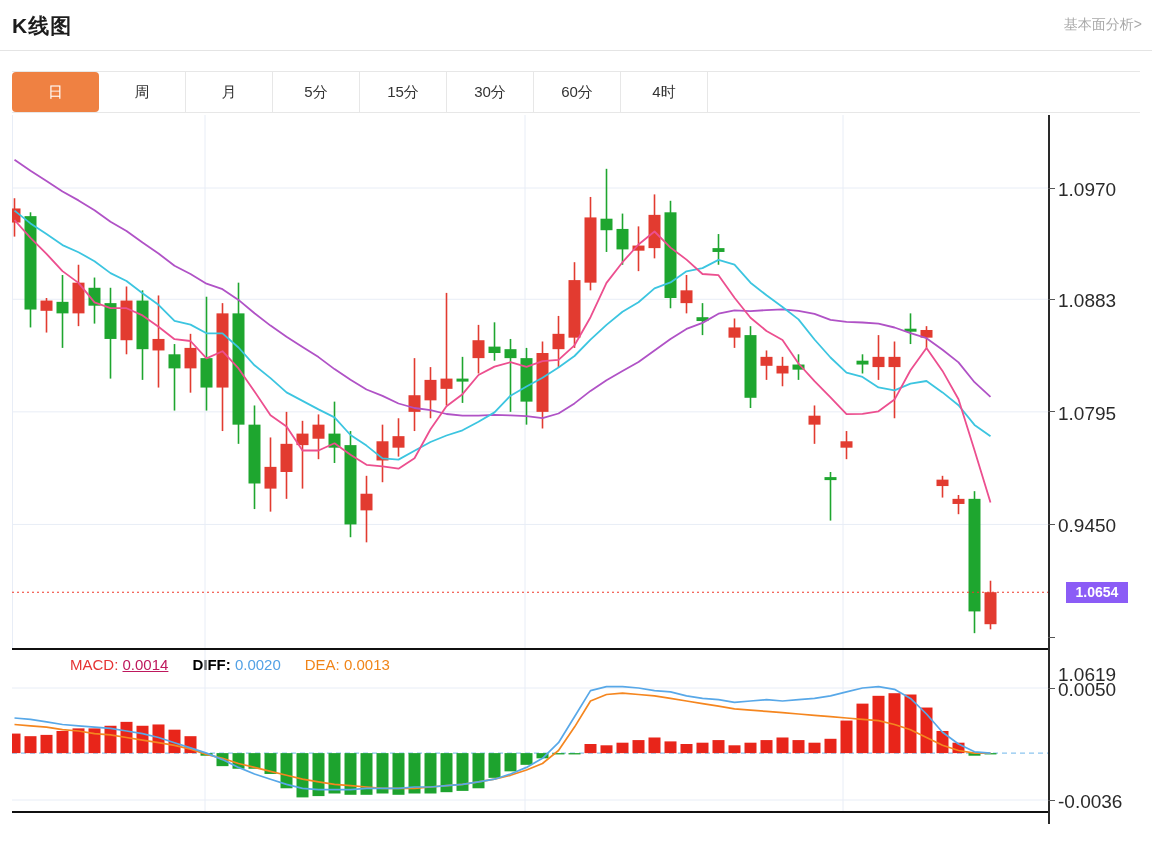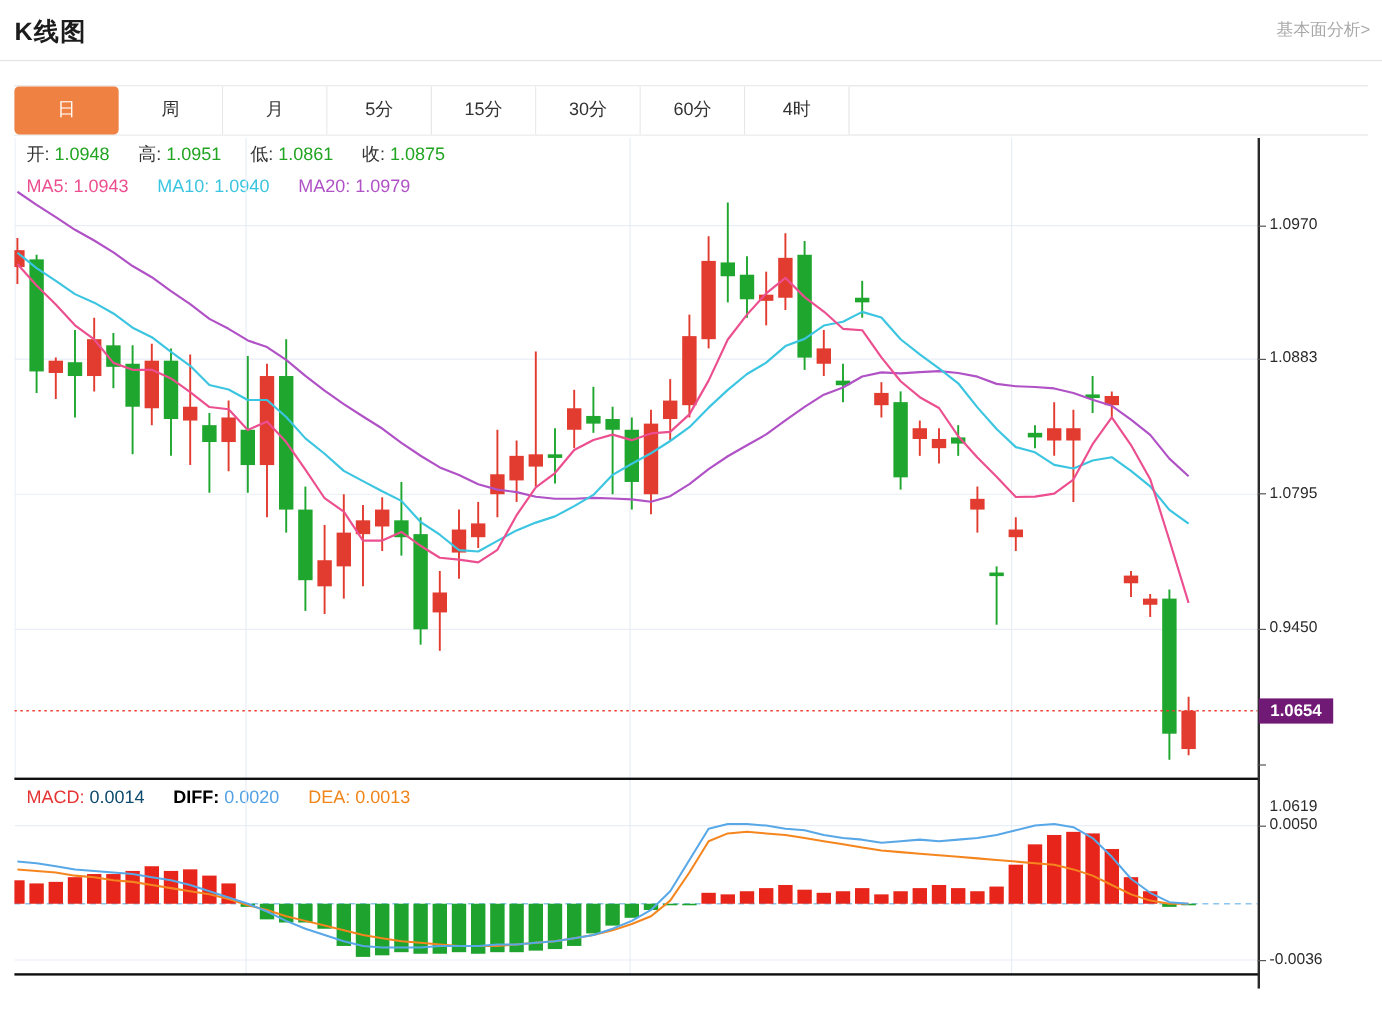--- a/index.html
+++ b/index.html
@@ -14,21 +14,21 @@
   .tab{width:87px;height:100%;line-height:40px;text-align:center;font-size:15px;color:#333;
        border-right:1px solid #e7e7e7;cursor:pointer;box-sizing:border-box;background:#fff;}
   .tab.active{background:#ef8142;color:#fff;border-radius:4px;border-right:none;}
   .legend-row{display:flex;font-size:15px;white-space:nowrap;}
   .legend-row .item{margin-right:24px;}
   .legend-row .lab{color:#333;}
   #ohlc-row{left:22px;top:119px;}
   #ma-row{left:22px;top:147px;}
   #macd-row{left:22px;top:656px;}
   #kdj-row{left:22px;top:820px;}
-  .ytick-label{position:absolute;left:1058px;font-size:13px;color:#2a2a2a;}
+  .ytick-label{position:absolute;left:1058px;font-size:19px;color:#2a2a2a;}
   .ytick-dash{position:absolute;left:1048px;width:7px;height:1px;background:#555;}
   #price-badge{left:1049px;width:62px;height:21px;line-height:21px;text-align:center;
                color:#fff;font-size:14px;font-weight:bold;}
   #axis-line{left:1048px;top:115px;width:2px;height:730px;background:#2a2a2a;}
   .panel-border{left:12px;width:1037px;height:2px;background:#101010;}
   svg{display:block;}
 </style>
 </head>
 <body>
 
@@ -41,31 +41,20 @@
       <div class="tab active">日</div>
       <div class="tab">周</div>
       <div class="tab">月</div>
       <div class="tab">5分</div>
       <div class="tab">15分</div>
       <div class="tab">30分</div>
       <div class="tab">60分</div>
       <div class="tab">4时</div>
     </div>
 
-  <div class="abs legend-row" id="ohlc-row">
-      <div class="item"><span class="lab">开: </span><span style="color: rgb(33, 164, 33);">1.0948</span></div>
-      <div class="item"><span class="lab">高: </span><span style="color: rgb(33, 164, 33);">1.0951</span></div>
-      <div class="item"><span class="lab">低: </span><span style="color: rgb(33, 164, 33);">1.0861</span></div>
-      <div class="item"><span class="lab">收: </span><span style="color: rgb(33, 164, 33);">1.0875</span></div>
-    </div>
-  <div class="abs legend-row" id="ma-row">
-      <div class="item"><span class="lab" style="color: rgb(236, 79, 143);">MA5: </span><span style="color: rgb(236, 79, 143);">1.0943</span></div>
-      <div class="item"><span class="lab" style="color: rgb(60, 197, 224);">MA10: </span><span style="color: rgb(60, 197, 224);">1.0940</span></div>
-      <div class="item"><span class="lab" style="color: rgb(176, 82, 198);">MA20: </span><span style="color: rgb(176, 82, 198);">1.0979</span></div>
-    </div>
 
   <svg class="abs" id="main-svg" style="left:12px;top:115px;" width="1036" height="534">
       <line x1="0" y1="73" x2="1036" y2="73" stroke="#e8edf6" stroke-width="1"></line>
       <line x1="0" y1="184.2905982905977" x2="1036" y2="184.2905982905977" stroke="#e8edf6" stroke-width="1"></line>
       <line x1="0" y1="296.8603988604003" x2="1036" y2="296.8603988604003" stroke="#e8edf6" stroke-width="1"></line>
       <line x1="0" y1="409.43019943020016" x2="1036" y2="409.43019943020016" stroke="#e8edf6" stroke-width="1"></line>
       <line x1="193" y1="0" x2="193" y2="534" stroke="#e8edf6" stroke-width="1"></line>
       <line x1="513" y1="0" x2="513" y2="534" stroke="#e8edf6" stroke-width="1"></line>
       <line x1="831" y1="0" x2="831" y2="534" stroke="#e8edf6" stroke-width="1"></line>
       <line x1="0.5" y1="0" x2="0.5" y2="534" stroke="#e8edf6" stroke-width="1"></line>
@@ -318,21 +307,21 @@
         <rect x="972.5" y="477.22792022792225" width="12" height="31.98005698005636" fill="#e23b30"></rect>
       </g>
       <polyline points="2.5,44.8 18.5,55.7 34.5,65.9 50.5,76.5 66.5,85.4 82.5,95.3 98.5,106.7 114.5,116.0 130.5,127.6 146.5,138.5 162.5,150.7 178.5,159.0 194.5,168.7 210.5,174.2 226.5,184.9 242.5,198.2 258.5,210.6 274.5,221.7 290.5,232.1 306.5,242.1 322.5,254.1 338.5,264.8 354.5,274.5 370.5,280.9 386.5,288.5 402.5,293.0 418.5,295.1 434.5,299.0 450.5,300.6 466.5,300.6 482.5,299.9 498.5,300.4 514.5,301.1 530.5,303.1 546.5,298.5 562.5,288.4 578.5,275.9 594.5,265.2 610.5,256.0 626.5,247.0 642.5,235.4 658.5,224.1 674.5,213.9 690.5,207.9 706.5,198.7 722.5,195.3 738.5,196.2 754.5,195.1 770.5,194.3 786.5,195.8 802.5,198.9 818.5,204.9 834.5,206.9 850.5,207.5 866.5,208.7 882.5,212.5 898.5,218.2 914.5,223.2 930.5,234.7 946.5,247.4 962.5,267.2 978.5,281.9" fill="none" stroke="#b052c6" stroke-width="1.8" stroke-linejoin="round"></polyline>
       <polyline points="2.5,95.6 18.5,108.4 34.5,119.1 50.5,130.1 66.5,137.2 82.5,146.2 98.5,158.1 114.5,166.0 130.5,178.3 146.5,189.8 162.5,205.8 178.5,209.6 194.5,218.3 210.5,218.3 226.5,232.5 242.5,250.3 258.5,263.1 274.5,277.4 290.5,285.9 306.5,294.4 322.5,302.4 338.5,320.0 354.5,330.6 370.5,343.4 386.5,344.6 402.5,335.7 418.5,327.0 434.5,320.5 450.5,315.3 466.5,306.8 482.5,297.4 498.5,280.7 514.5,271.5 530.5,262.7 546.5,252.5 562.5,241.0 578.5,224.7 594.5,209.9 610.5,196.7 626.5,187.2 642.5,173.4 658.5,167.4 674.5,156.3 690.5,153.1 706.5,144.9 722.5,149.6 738.5,167.7 754.5,180.3 770.5,192.0 786.5,204.4 802.5,224.5 818.5,242.5 834.5,257.6 850.5,261.9 866.5,272.4 882.5,275.4 898.5,268.7 914.5,266.0 930.5,277.4 946.5,290.3 962.5,309.9 978.5,321.3" fill="none" stroke="#3cc5e0" stroke-width="1.8" stroke-linejoin="round"></polyline>
       <polyline points="2.5,105.0 18.5,122.9 34.5,138.8 50.5,156.1 66.5,167.9 82.5,187.4 98.5,193.2 114.5,193.2 130.5,200.4 146.5,211.7 162.5,224.2 178.5,226.0 194.5,243.4 210.5,236.2 226.5,253.4 242.5,276.4 258.5,300.2 274.5,311.4 290.5,335.5 306.5,335.5 322.5,328.3 338.5,339.8 354.5,349.8 370.5,351.4 386.5,353.7 402.5,343.2 418.5,314.3 434.5,291.2 450.5,279.2 466.5,260.0 482.5,251.6 498.5,247.2 514.5,251.8 530.5,246.2 546.5,244.9 562.5,230.3 578.5,202.2 594.5,167.9 610.5,147.2 626.5,129.5 642.5,116.5 658.5,132.6 674.5,144.6 690.5,159.0 706.5,160.2 722.5,182.8 738.5,202.7 754.5,216.0 770.5,225.0 786.5,248.5 802.5,266.2 818.5,282.3 834.5,299.2 850.5,298.9 866.5,296.3 882.5,284.6 898.5,255.2 914.5,232.9 930.5,255.9 946.5,284.3 962.5,335.2 978.5,387.4" fill="none" stroke="#ec4f8f" stroke-width="1.8" stroke-linejoin="round"></polyline>
       <line x1="0" y1="477.22792022792225" x2="1036" y2="477.22792022792225" stroke="#f0392b" stroke-width="1.2" stroke-dasharray="2 3"></line>
     </svg>
 
   <div class="abs panel-border" style="top:648px;"></div>
   <div class="abs legend-row" id="macd-row">
-      <div class="item"><span class="lab" style="color: rgb(229, 51, 51);">MACD: </span><span style="color: #0c4a6e;">0.0014</span></div>
+      <div class="item"><span class="lab" style="color: rgb(229, 51, 51); margin-left: 48px;">MACD: </span><span style="color: #be185d; text-decoration: underline;">0.0014</span></div>
       <div class="item"><span class="lab" style="color: #000000; font-weight: bold;">DIFF: </span><span style="color: rgb(82, 161, 229);">0.0020</span></div>
       <div class="item"><span class="lab" style="color: rgb(240, 133, 25);">DEA: </span><span style="color: rgb(240, 133, 25); text-align: right;">0.0013</span></div>
     </div>
   <svg class="abs" id="macd-svg" style="left:12px;top:650px;" width="1036" height="162">
       <line x1="0" y1="38" x2="1036" y2="38" stroke="#e8edf6" stroke-width="1"></line>
       <line x1="0" y1="150" x2="1036" y2="150" stroke="#e8edf6" stroke-width="1"></line>
       <line x1="193" y1="0" x2="193" y2="162" stroke="#e8edf6" stroke-width="1"></line>
       <line x1="513" y1="0" x2="513" y2="162" stroke="#e8edf6" stroke-width="1"></line>
       <line x1="831" y1="0" x2="831" y2="162" stroke="#e8edf6" stroke-width="1"></line>
       <line x1="0" y1="103.11627906976744" x2="1036" y2="103.11627906976744" stroke="#8cc5ef" stroke-width="1.3" stroke-dasharray="5 4"></line>
@@ -416,14 +405,14 @@
       <div class="ytick-label" style="top: 515.43px;">0.9450</div>
       <div class="ytick-dash" style="top: 636.5px;"></div>
       <div class="ytick-label" style="top: 628px; margin-top: 36px;">1.0619</div>
     </div>
   <div id="y-axis-macd">
       <div class="ytick-dash" style="top: 687.5px;"></div>
       <div class="ytick-label" style="top: 679px;">0.0050</div>
       <div class="ytick-dash" style="top: 799.5px;"></div>
       <div class="ytick-label" style="top: 791px;">-0.0036</div>
     </div>
-  <div class="abs" id="price-badge" style="background: #701a75; top: 581.728px;">1.0654</div>
+  <div class="abs" id="price-badge" style="background: #8b5cf6; top: 581.728px; margin-left: 17px;">1.0654</div>
 </div>
 
 </body></html>

